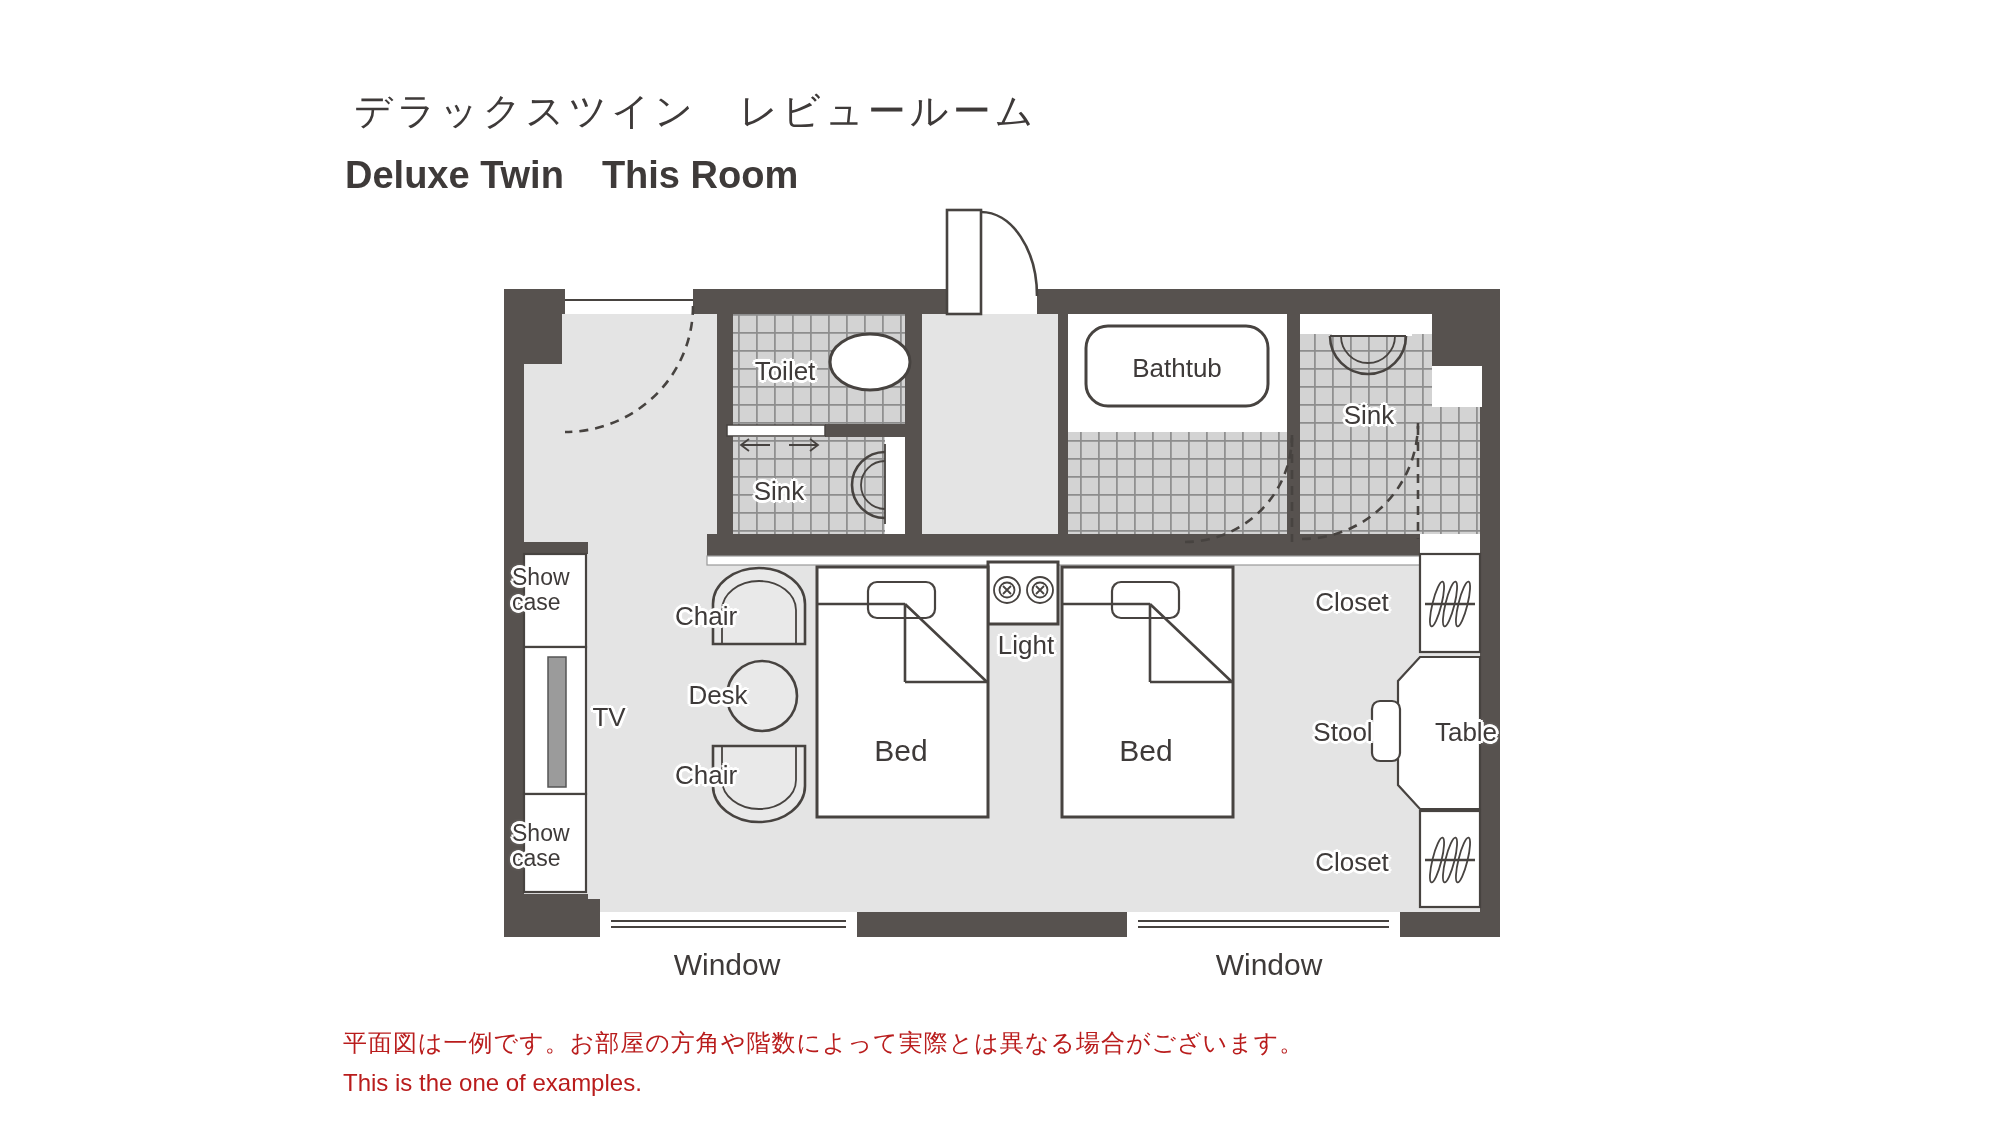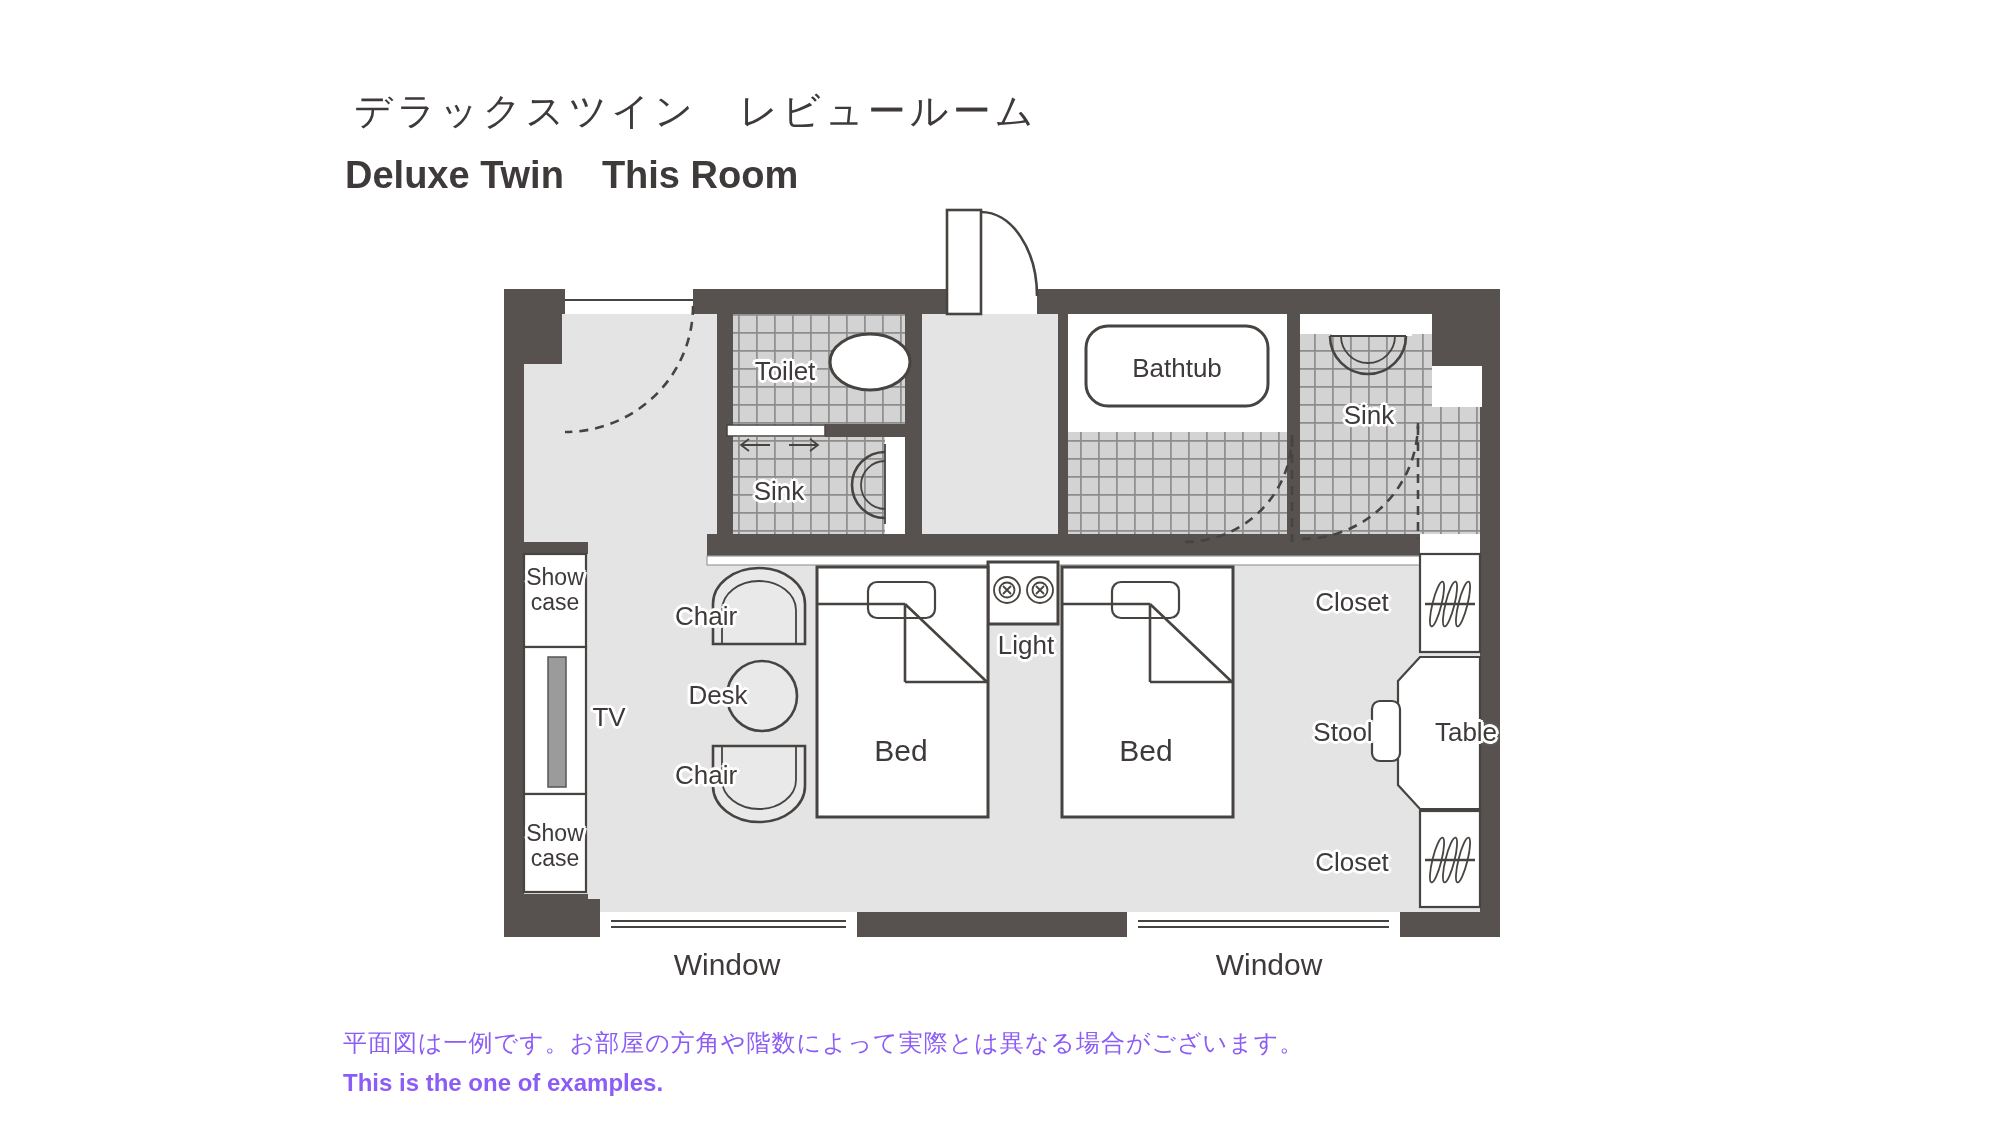--- a/index.html
+++ b/index.html
@@ -5,36 +5,36 @@
   :root{
     --wall:#57524f; --floor:#e4e4e4; --tile:#d3d3d3; --tile_line:#8d8d8d;
     --line:#474340; --text:#3e3a39; --tv:#9b9b9b;
   }
   html,body{margin:0;padding:0;background:#fff;}
   .stage{position:relative;width:1948px;height:1125px;background:#fff;overflow:hidden;
          font-family:"Liberation Sans","DejaVu Sans",sans-serif;color:var(--text);margin-top:44px;}
   .abs{position:absolute;}
   .title-ja{left:354px;top:42px;font-size:38px;letter-spacing:4px;color:var(--text);}
   .title-en{left:345px;top:106px;font-size:38px;font-weight:bold;color:var(--text);}
-  .footer-line{left:343px;font-size:24px;color:#8b5cf6;}
+  .footer-line{left:343px;font-size:24px;color:#b91c1c;}
   .footer-ja{top:983px;letter-spacing:1px;}
-  .footer-en1{top:1025px;font-weight:bold;}
+  .footer-en1{top:1025px;}
   .footer-en2{top:1067px;}
   svg.plan{position:absolute;left:0;top:0;width:2000px;height:1125px;}
   .wall{fill:var(--wall);}
   .floor{fill:var(--floor);}
   .white{fill:#ffffff;}
   .fx{fill:#ffffff;stroke:var(--line);stroke-width:3;}
   .fx2{fill:#ffffff;stroke:var(--line);stroke-width:2.2;}
   .ln{fill:none;stroke:var(--line);stroke-width:2.6;}
   .lnthin{fill:none;stroke:var(--line);stroke-width:1.8;}
   .dash{fill:none;stroke:var(--line);stroke-width:2.6;stroke-dasharray:9 7;}
   .seat{fill:#e9e9e9;stroke:var(--line);stroke-width:2.6;}
   .lbl{position:absolute;transform:translate(-50%,-50%);font-size:26px;line-height:1.1;
-       color:var(--text);white-space:nowrap;text-align:center;
+       color:var(--text);white-space:nowrap;
        text-shadow:-2px -2px 0 #fff,2px -2px 0 #fff,-2px 2px 0 #fff,2px 2px 0 #fff,
                    0 -3px 0 #fff,0 3px 0 #fff,-3px 0 0 #fff,3px 0 0 #fff,0 0 5px #fff;}
   .lbl.big{font-size:30px;}
   .lbl.two{white-space:normal;width:86px;font-size:23px;}
 </style>
 </head>
 <body>
 
 <div class="stage">
 

